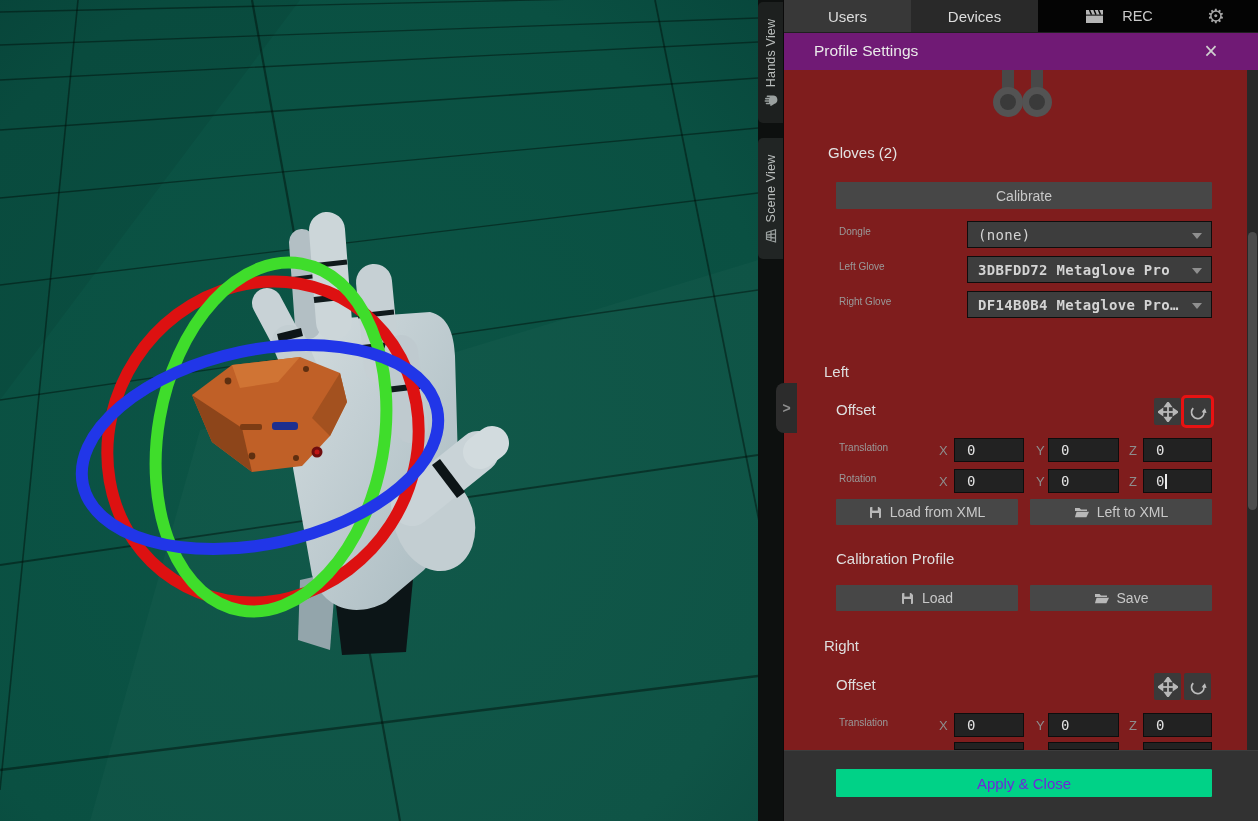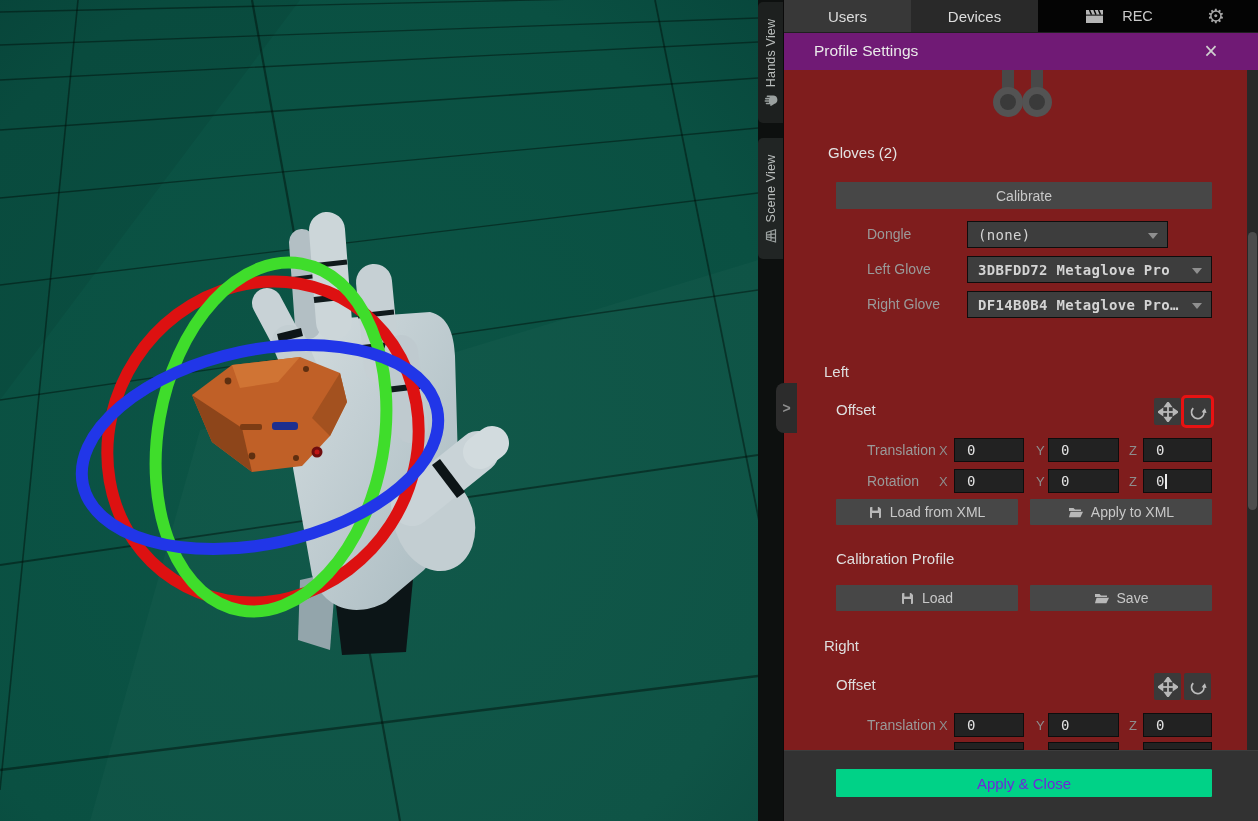--- a/index.html
+++ b/index.html
@@ -30,21 +30,21 @@
   #dlg-header{position:absolute;left:0;top:32px;width:475px;height:38px;background:#701a75;border-top:1px solid #1f1f1f;box-sizing:border-box;}
   #dlg-title{position:absolute;left:30px;top:9px;font-size:15.5px;color:#eaeaea;}
   #dlg-close{position:absolute;left:413px;top:3px;width:28px;height:30px;text-align:center;font-size:23px;font-weight:300;color:#cfcfcf;line-height:30px;}
   #content{position:absolute;left:0;top:70px;width:475px;height:680px;background:#7f1d1d;overflow:hidden;}
   
   .stem{position:absolute;width:12px;height:27px;background:#484848;border-radius:0 0 3px 3px;}
   .ring{position:absolute;width:30px;height:30px;border:7px solid #535353;border-radius:50%;box-sizing:border-box;background:#3a3a3a;}
   
   .h1{position:absolute;font-size:15px;color:#e3e3e3;}
   .h2{position:absolute;font-size:15px;color:#dedede;}
-  .lbl{position:absolute;font-size:14px;color:#9a9a9a;margin-left:28px;}
+  .lbl{position:absolute;font-size:10px;color:#9a9a9a;}
   .axis{position:absolute;font-size:13px;color:#8d8d8d;}
   .btn{position:absolute;background:#474747;color:#c8c8c8;font-size:14px;display:flex;align-items:center;justify-content:center;gap:8px;border-radius:1px;}
   .drop{position:absolute;height:27px;background:#3d3d3d;border:1px solid #0d0d0d;box-sizing:border-box;
         display:flex;align-items:center;padding:0 26px 0 10px;}
   .drop .val{font-family:"DejaVu Sans Mono","Liberation Mono",monospace;font-size:14px;color:#d4d4d4;letter-spacing:.3px;}
   .drop .val.bold{font-weight:700;}
   .chev{position:absolute;right:9px;top:11px;width:0;height:0;border-left:5px solid transparent;border-right:5px solid transparent;border-top:6px solid #8f8f8f;}
   .field{position:absolute;height:24px;background:#222;border:1px solid #0d0d0d;box-sizing:border-box;
          font-family:"DejaVu Sans Mono","Liberation Mono",monospace;font-size:14px;color:#e2e2e2;
          display:flex;align-items:center;padding-left:12px;}
@@ -202,21 +202,21 @@
       <div class="stem" style="left:247px;top:0px"></div>
       <div class="ring" style="left:209px;top:17px"></div>
       <div class="ring" style="left:238px;top:17px"></div>
 
       <div class="h1" style="left:44px;top:74px">Gloves (2)</div>
       <div class="btn" style="left:52px;top:112px;width:376px;height:27px">
         <span>Calibrate</span>
       </div>
 
       <div class="lbl" style="left:55px;top:156px">Dongle</div>
-      <div class="drop" style="left:183px;top:151px;width:201px">
+      <div class="drop" style="left:183px;top:151px;width:245px">
         <span class="val">(none)</span>
         <span class="chev"></span>
       </div>
 
       <div class="lbl" style="left:55px;top:191px">Left Glove</div>
       <div class="drop" style="left:183px;top:186px;width:245px">
         <span class="val bold">3DBFDD72 Metaglove Pro</span>
         <span class="chev"></span>
       </div>
 
@@ -280,21 +280,21 @@
           <rect x="3.4" y="1" width="5.4" height="3.6" fill="#454545"></rect>
           <rect x="3" y="7" width="7" height="5" fill="#454545"></rect>
         </svg>
         <span>Load from XML</span>
       </div>
       <div class="btn" style="left:246px;top:429px;width:182px;height:26px">
         <svg width="15" height="12" viewBox="0 0 15 12">
           <path d="M1,2 L5.5,2 L7,3.5 L13,3.5 L13,5 L1,5 Z" fill="#b8b8b8"></path>
           <path d="M2.6,5.8 L15,5.8 L12.4,11.2 L0.9,11.2 Z" fill="#b8b8b8"></path>
         </svg>
-        <span>Apply to XML</span>
+        <span>Left to XML</span>
       </div>
 
       <div class="h2" style="left:52px;top:480px">Calibration Profile</div>
       <div class="btn" style="left:52px;top:515px;width:182px;height:26px">
         <svg width="13" height="13" viewBox="0 0 13 13">
           <path d="M1,2 a1,1 0 0 1 1,-1 L10,1 L12,3 L12,11 a1,1 0 0 1 -1,1 L2,12 a1,1 0 0 1 -1,-1 Z" fill="#b8b8b8"></path>
           <rect x="3.4" y="1" width="5.4" height="3.6" fill="#454545"></rect>
           <rect x="3" y="7" width="7" height="5" fill="#454545"></rect>
         </svg>
         <span>Load</span>

